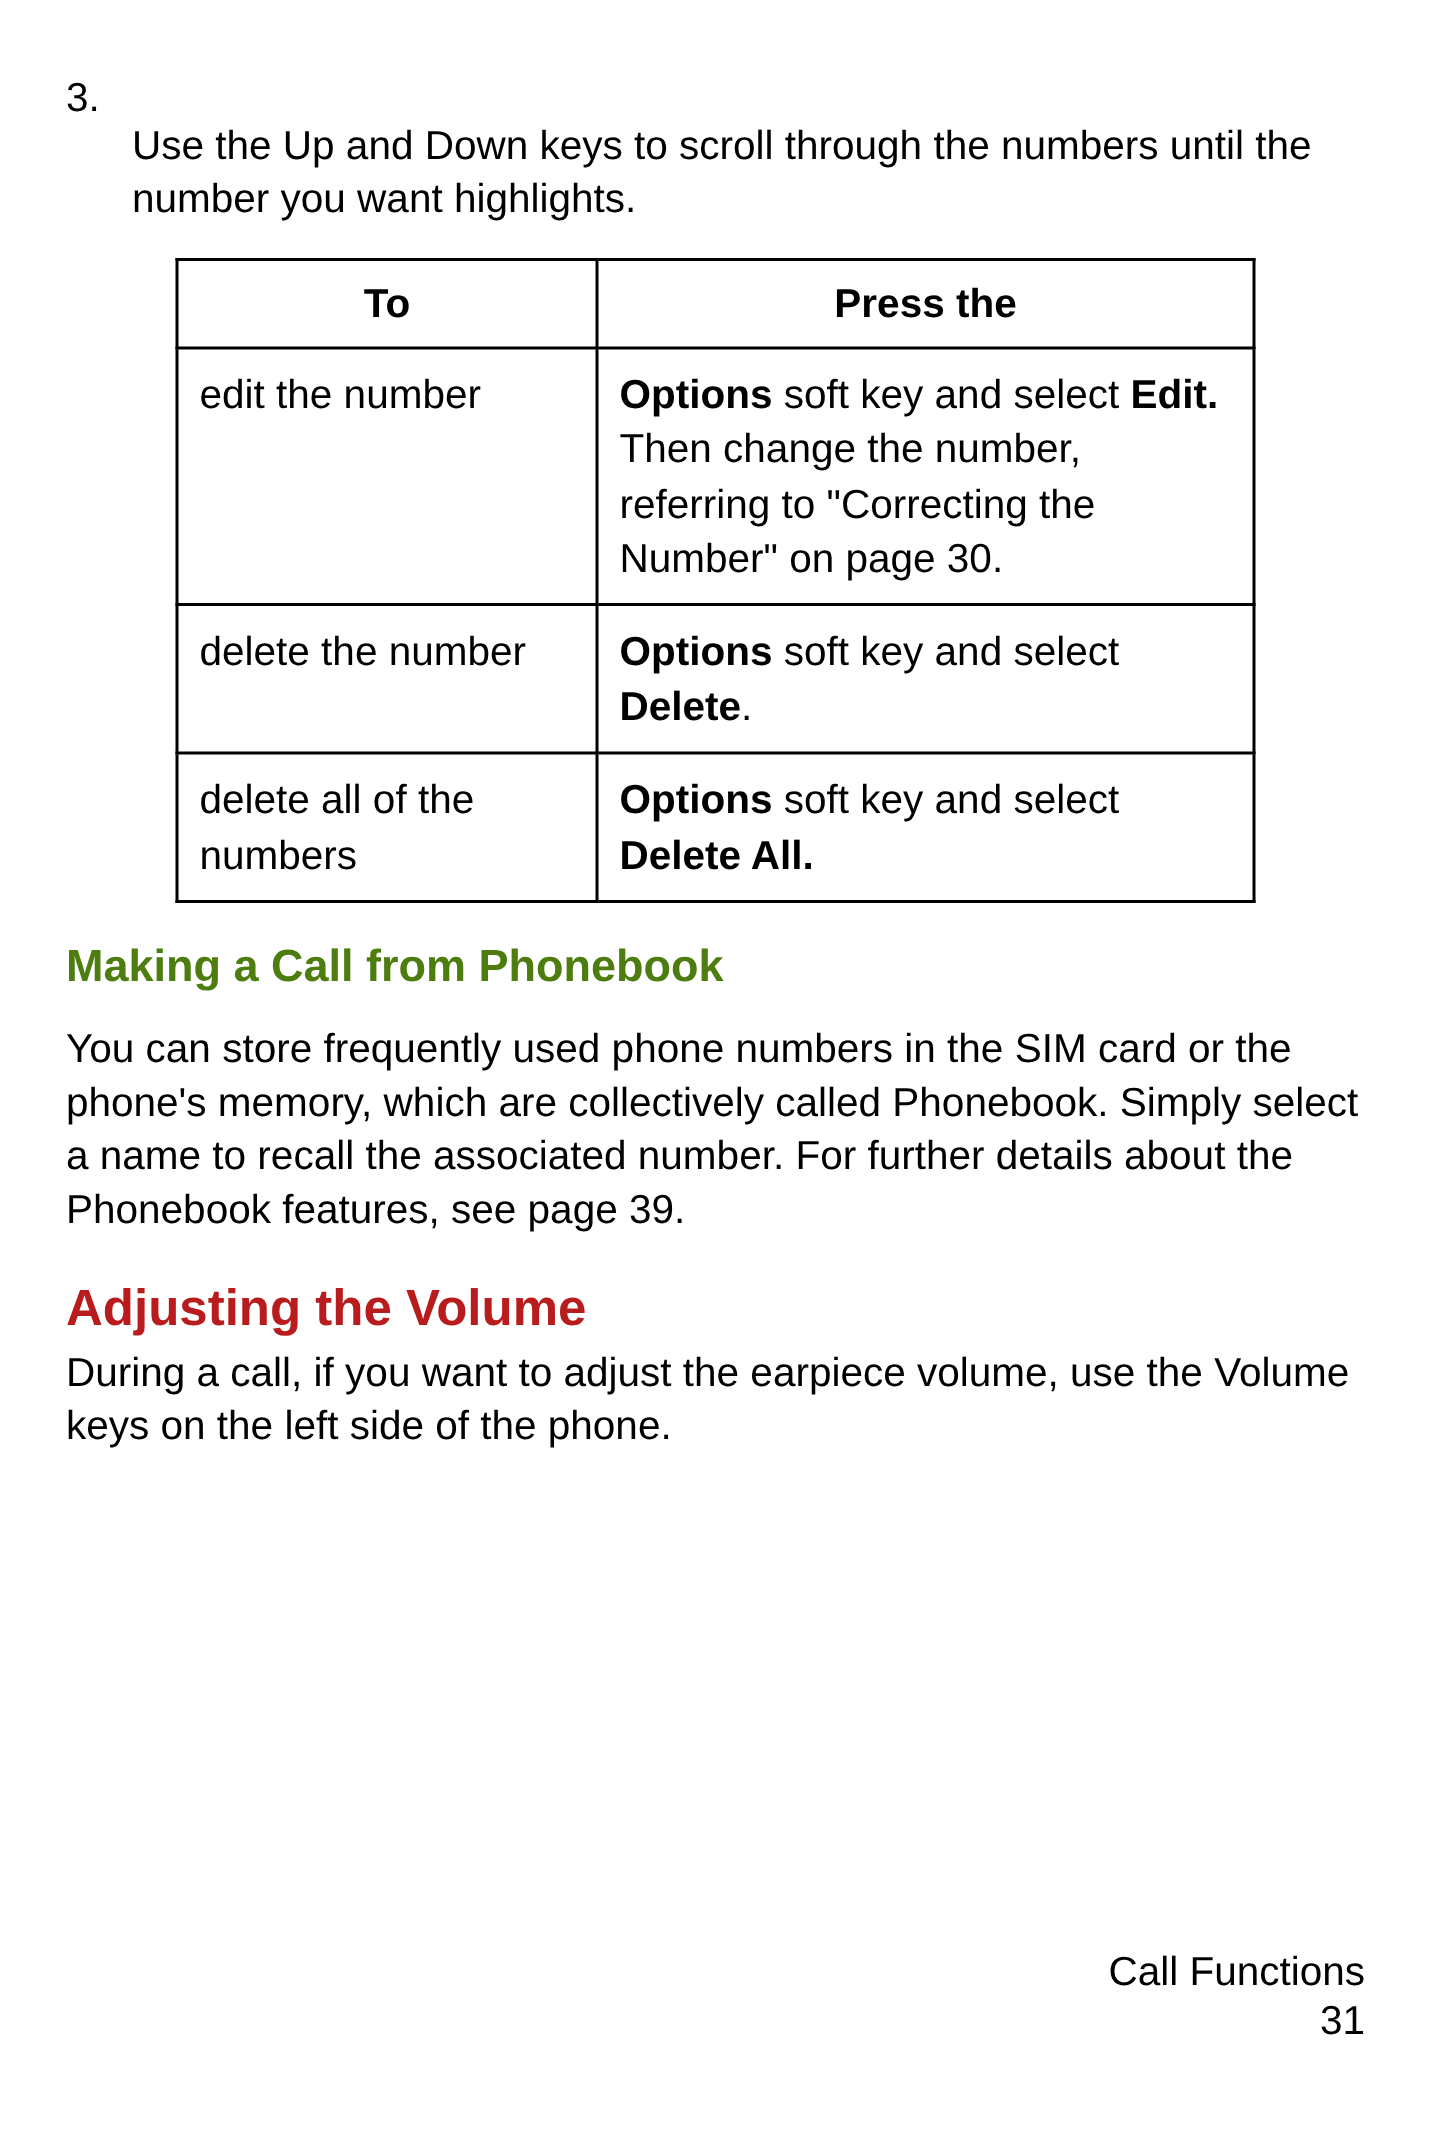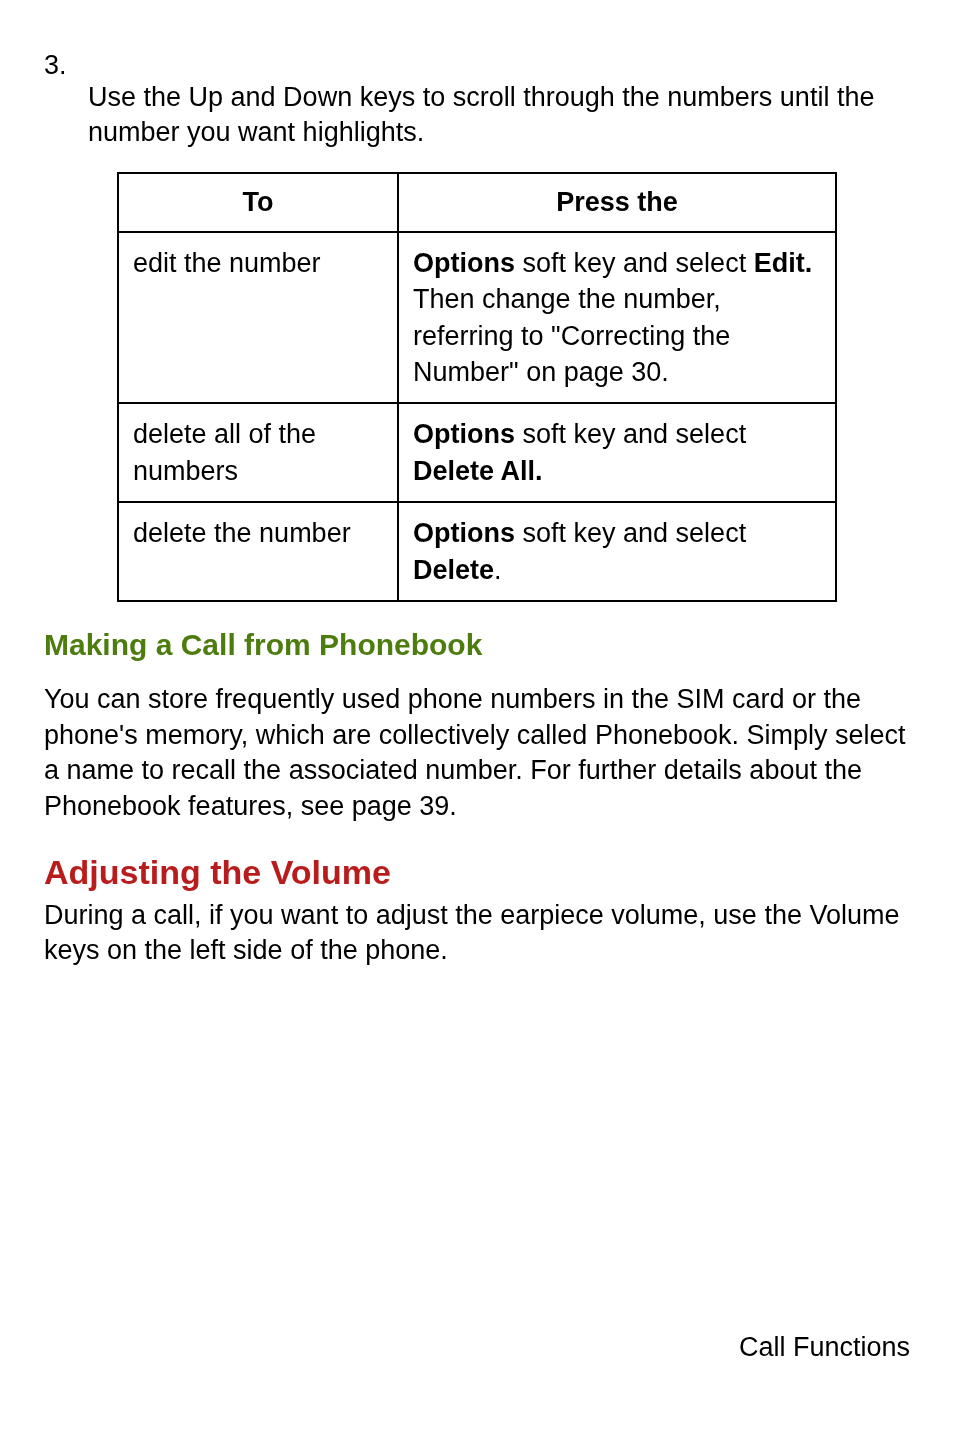--- a/index.html
+++ b/index.html
@@ -96,31 +96,32 @@
       <th style="width:39%;">To</th>
       <th>Press the</th>
     </tr>
   </thead>
   <tbody>
     <tr>
       <td>edit the number</td>
       <td><span style="font-weight: bold;">Options</span><span> soft key and select </span><span style="font-weight: bold;">Edit.</span><span> Then change the number, referring to "Correcting the Number" on page 30.</span></td>
     </tr>
     <tr>
+      <td>delete the number</td>
+      <td><span style="font-weight: bold;">Options</span><span> soft key and select </span><span style="font-weight: bold;">Delete</span><span>.</span></td>
+    </tr>
+    <tr>
       <td>delete all of the numbers</td>
       <td><span style="font-weight: bold;">Options</span><span> soft key and select </span><span style="font-weight: bold;">Delete All.</span></td>
-    </tr>
-    <tr>
-      <td>delete the number</td>
-      <td><span style="font-weight: bold;">Options</span><span> soft key and select </span><span style="font-weight: bold;">Delete</span><span>.</span></td>
     </tr>
   </tbody>
 </table>
 
 <div class="red-heading">Making a Call from Phonebook</div>
 <p class="body-p">You can store frequently used phone numbers in the SIM card or the phone's memory, which are collectively called Phonebook. Simply select a name to recall the associated number. For further details about the Phonebook features, see page 39.</p>
 
 <div class="orange-heading">Adjusting the Volume</div>
 <p class="body-p">During a call, if you want to adjust the earpiece volume, use the Volume keys on the left side of the phone.</p>
 
 <div class="footer">
   <div>Call Functions</div>
+  <div>31</div>
 </div>
 
 </body></html>

